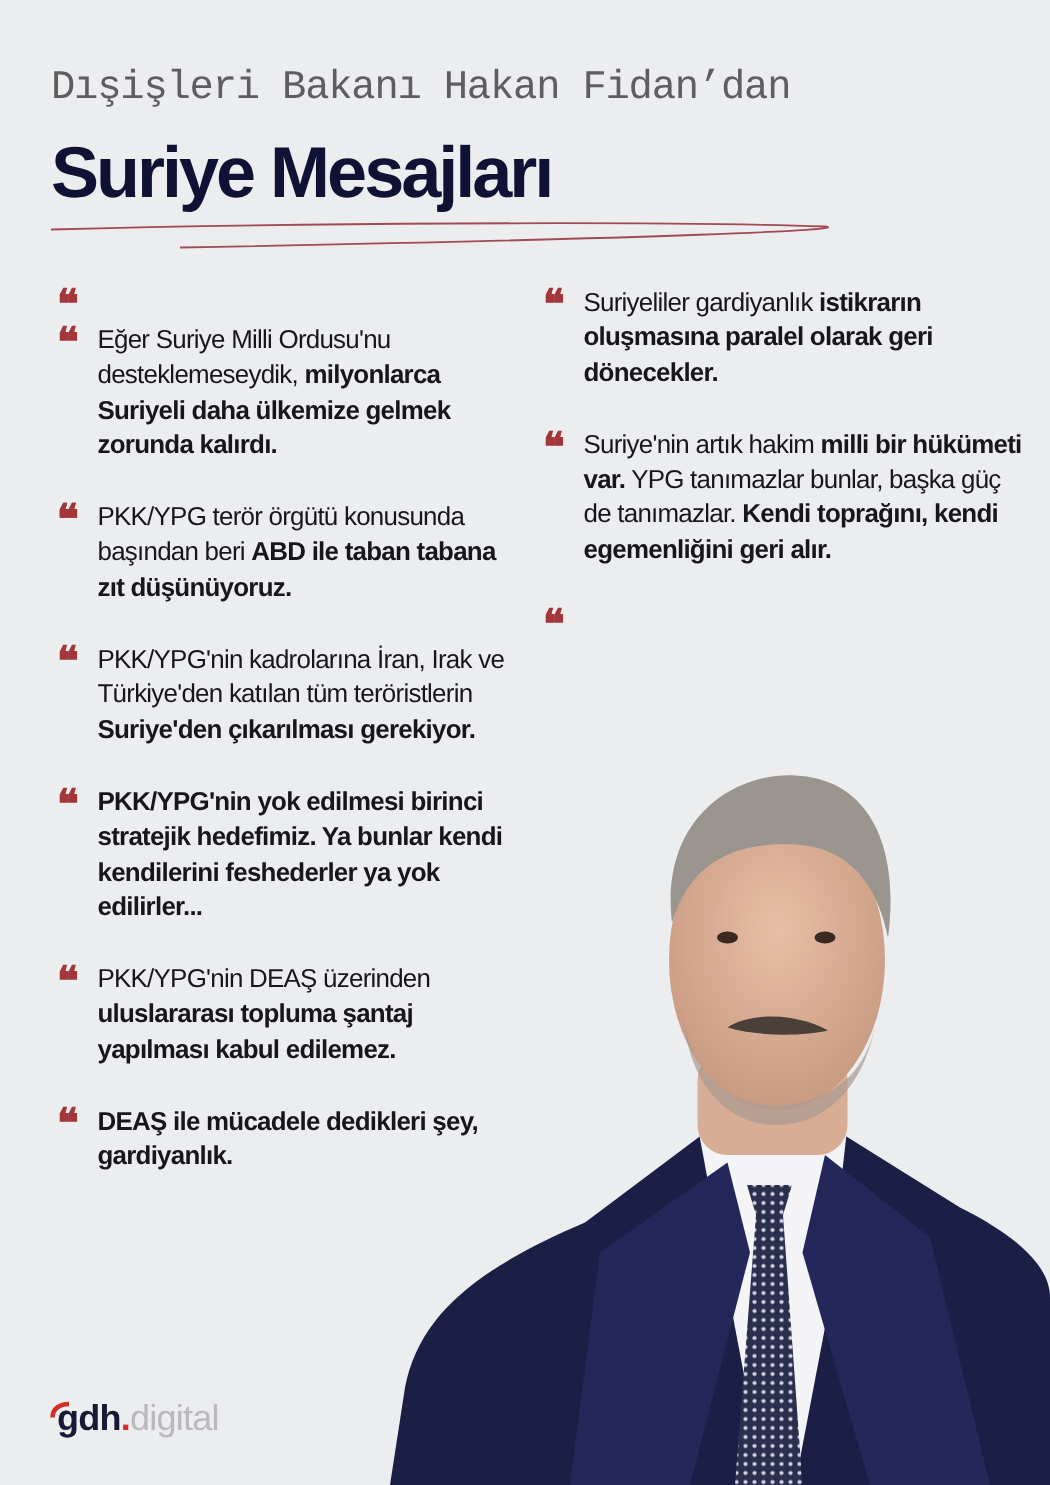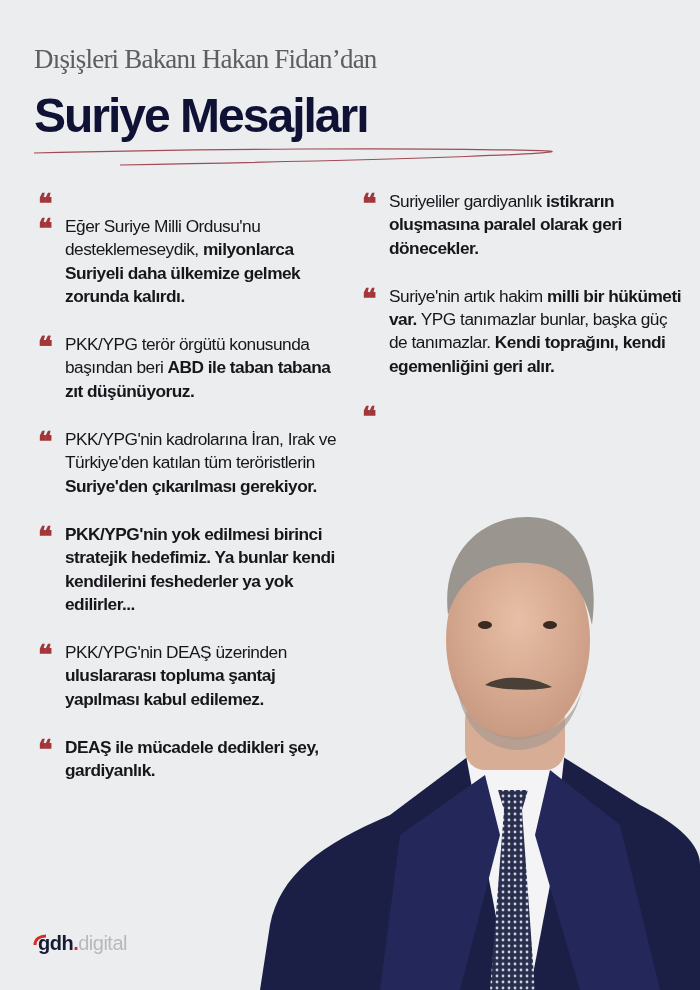--- a/index.html
+++ b/index.html
@@ -5,21 +5,21 @@
   html, body { margin: 0; padding: 0; }
   body {
     width: 700px; height: 990px; overflow: hidden; position: relative;
     background: #ecedef;
     font-family: "Liberation Sans", sans-serif;
     color: #16151c;
   }
   .subtitle {
     position: absolute; left: 34px; top: 44px;
     font-size: 27px; color: #5e5e60; letter-spacing: -0.8px;
-    font-family: Liberation Serif, serif;
+    font-family: Liberation Mono, monospace;
     text-align: center;
   }
   .title {
     position: absolute; left: 34px; top: 88px;
     font-size: 48px; font-weight: bold; color: #101235; letter-spacing: -2px;
     font-family: "Liberation Sans", sans-serif;
   }
   .underline { position: absolute; left: 30px; top: 145px; width: 540px; height: 25px; }
   .col { position: absolute; }
   .col-left { left: 38px; top: 190px; width: 300px; }
@@ -28,21 +28,21 @@
     position: relative; padding-left: 27px; margin-bottom: 25px;
     font-size: 17.3px; line-height: 23.3px; letter-spacing: -0.5px; color: #17161b;
   }
   .quote b { font-weight: bold; }
   .qicon {
     position: absolute; left: 0; top: 0;
     font-family: "DejaVu Serif", serif; font-weight: bold; font-size: 27px;
     color: #a23639; line-height: 27px; letter-spacing: -2px;
   }
   .photo { position: absolute; left: 260px; top: 505px; width: 440px; height: 485px; }
-  .logo { position: absolute; left: 38px; top: 932px; font-size: 20px; letter-spacing: -0.5px; }
+  .logo { position: absolute; left: 38px; top: 932px; font-size: 24px; letter-spacing: -0.5px; }
   .logo .gdh { font-weight: bold; color: #161a33; }
   .logo .dot { color: #d42b2b; font-weight: bold; }
   .logo .dig { color: #b9b9bc; }
   .logo .arc { position: absolute; left: -6px; top: 2px; width: 16px; height: 12px; }
 </style>
 </head>
 <body>
 
 <div class="subtitle">Dışişleri Bakanı Hakan Fidan’dan</div>
 <div class="title">Suriye Mesajları</div>

